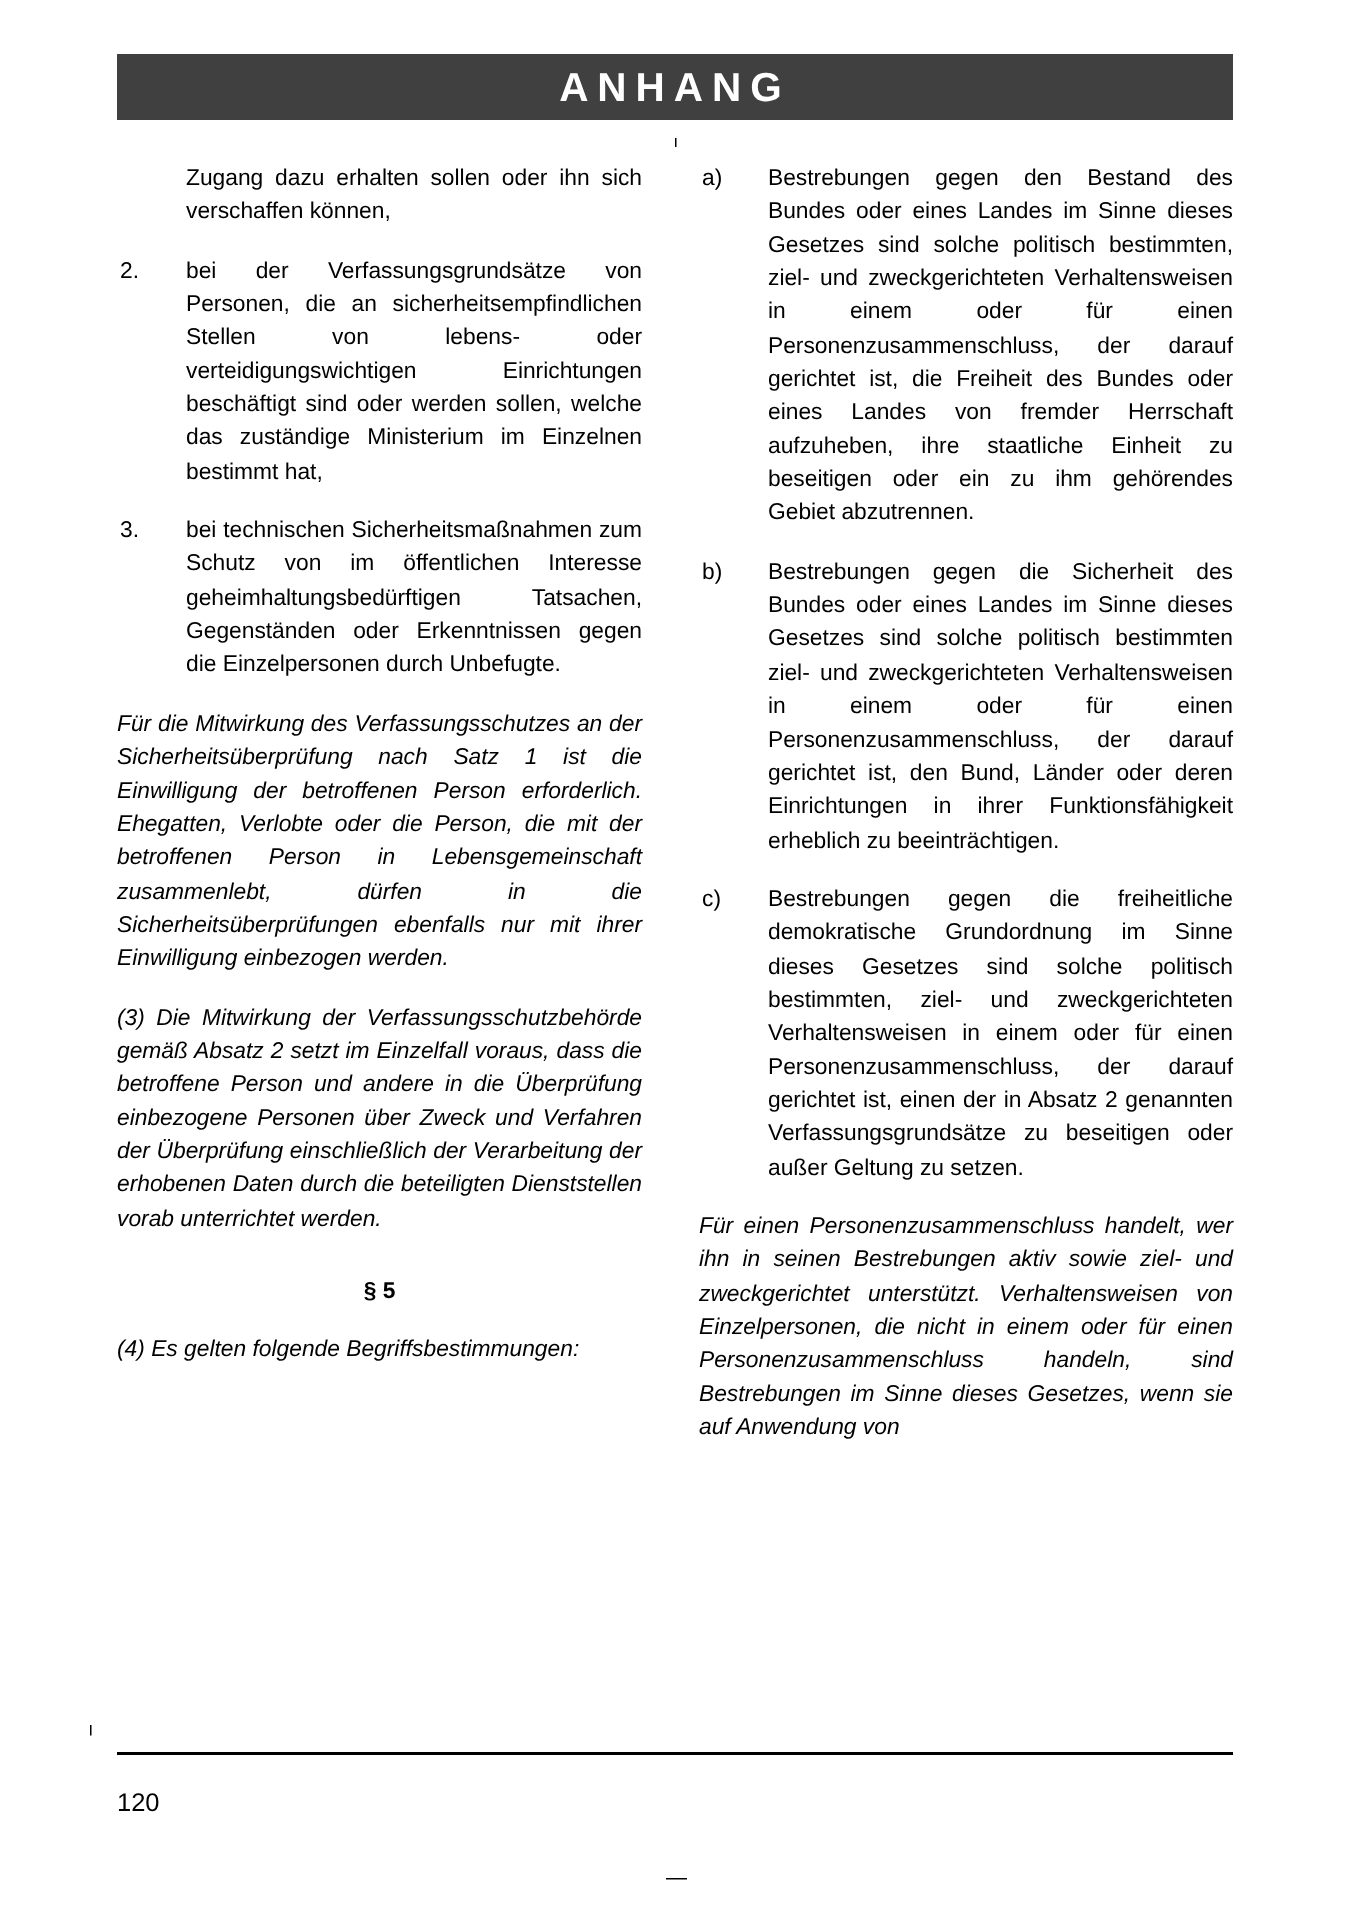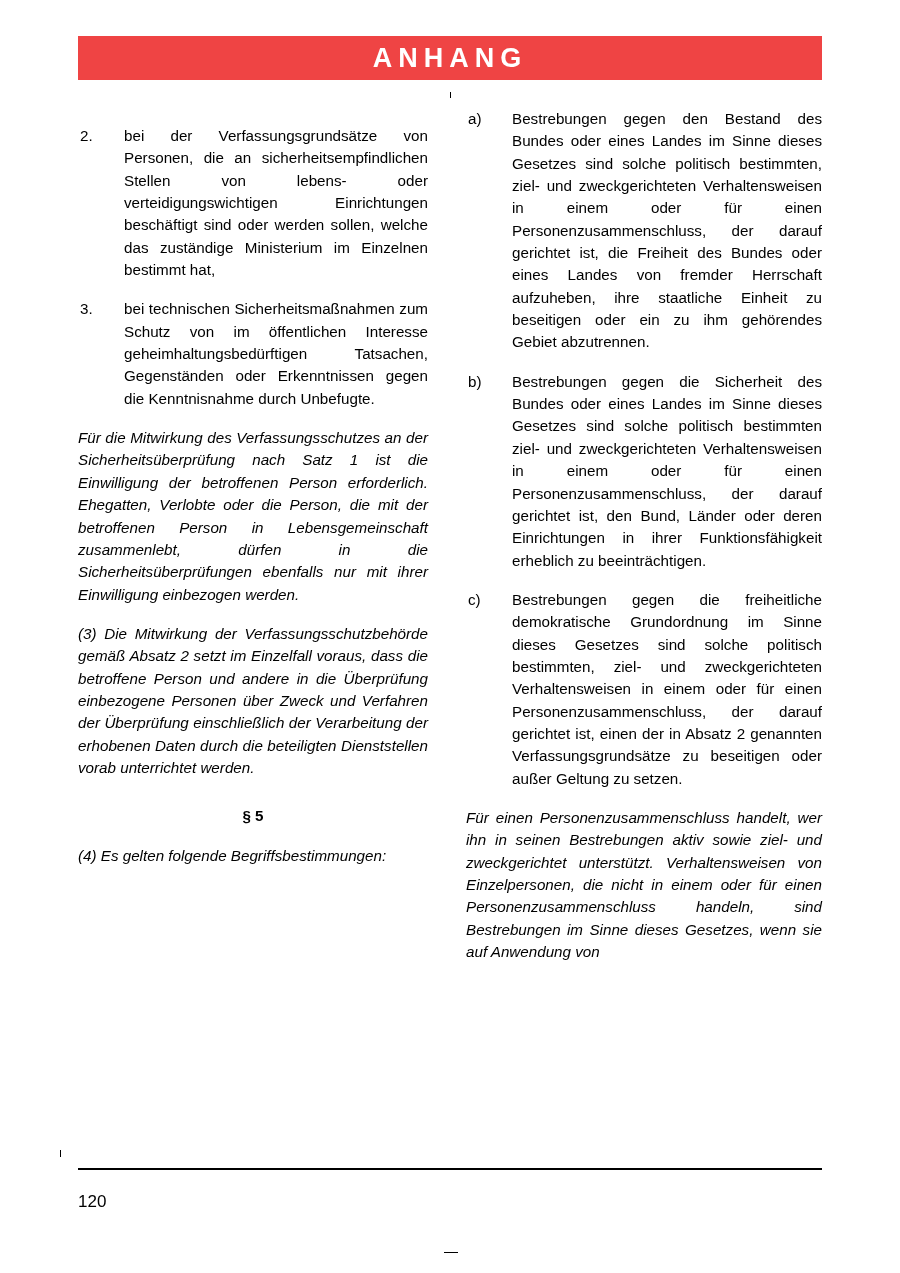--- a/index.html
+++ b/index.html
@@ -22,21 +22,21 @@
     height: 1273px;
     background: #ffffff;
   }
   
   .header-band {
     position: absolute;
     left: 78px;
     top: 36px;
     width: 744px;
     height: 44px;
-    background: #ef4444;
+    background: #404040;
   }
   .header-title {
     position: absolute;
     left: 0; top: 0;
     width: 100%;
     height: 44px;
     line-height: 44px;
     text-align: center;
     color: #ffffff;
     font-size: 27px;
@@ -138,30 +138,31 @@
   </div>
 
   <div class="tick" style="left:450px; top:92px; width:1px; height:6px;"></div>
   <div class="tick" style="left:60px; top:1150px; width:1px; height:7px;"></div>
   <div class="tick" style="left:444px; top:1252px; width:14px; height:1px;"></div>
 
   <div class="col col-left">
 
     <div class="cont-first">
       <div class="marker"></div>
+      <div class="ltext">Zugang dazu erhalten sollen oder ihn sich verschaffen können,</div>
     </div>
 
     <div class="lrow">
       <div class="marker">2.</div>
       <div class="ltext">bei der Verfassungsgrundsätze von Personen, die an sicherheitsempfindlichen Stellen von lebens- oder verteidigungswichtigen Einrichtungen beschäftigt sind oder werden sollen, welche das zuständige Ministerium im Einzelnen bestimmt hat,</div>
     </div>
 
     <div class="lrow">
       <div class="marker">3.</div>
-      <div class="ltext">bei technischen Sicherheitsmaßnahmen zum Schutz von im öffentlichen Interesse geheimhaltungsbedürftigen Tatsachen, Gegenständen oder Erkenntnissen gegen die Kenntnisnahme durch Unbefugte.</div>
+      <div class="ltext">bei technischen Sicherheitsmaßnahmen zum Schutz von im öffentlichen Interesse geheimhaltungsbedürftigen Tatsachen, Gegenständen oder Erkenntnissen gegen die Einzelpersonen durch Unbefugte.</div>
     </div>
 
     <p class="para">Für die Mitwirkung des Verfassungsschutzes an der Sicherheitsüberprüfung nach Satz 1 ist die Einwilligung der betroffenen Person erforderlich. Ehegatten, Verlobte oder die Person, die mit der betroffenen Person in Lebensgemeinschaft zusammenlebt, dürfen in die Sicherheitsüberprüfungen ebenfalls nur mit ihrer Einwilligung einbezogen werden.</p>
 
     <p class="para">(3) Die Mitwirkung der Verfassungsschutzbehörde gemäß Absatz 2 setzt im Einzelfall voraus, dass die betroffene Person und andere in die Überprüfung einbezogene Personen über Zweck und Verfahren der Überprüfung einschließlich der Verarbeitung der erhobenen Daten durch die beteiligten Dienststellen vorab unterrichtet werden.</p>
 
     <div class="section-head">
       <span class="sym">§ 5</span>
     </div>
 

